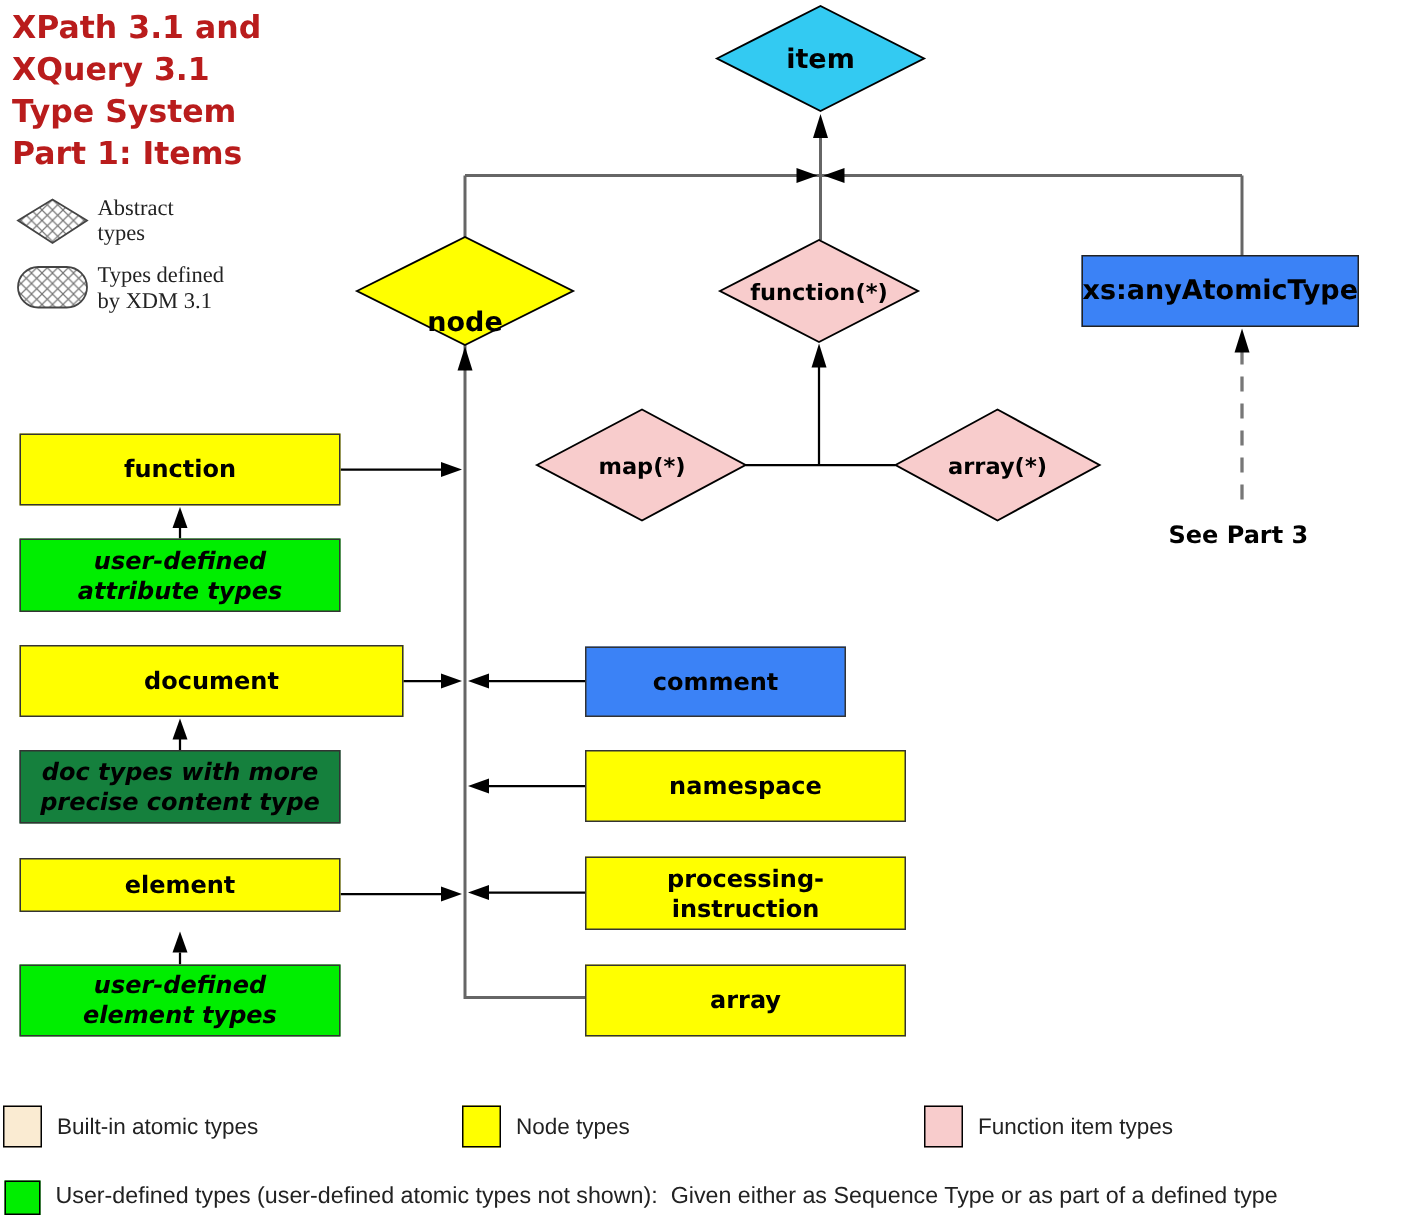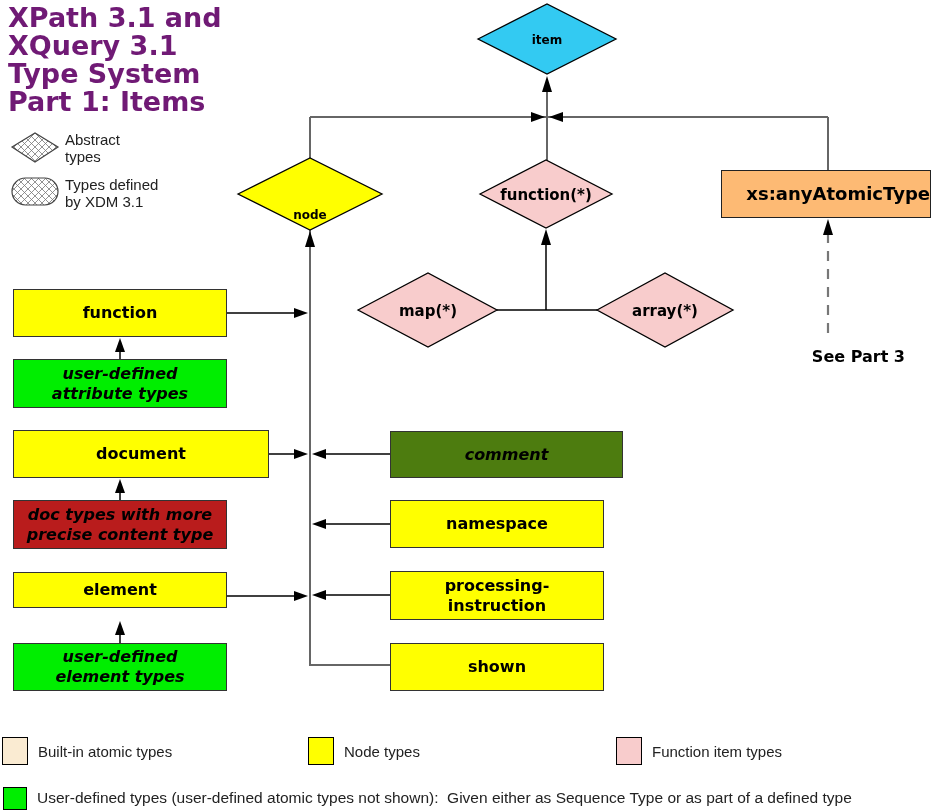--- a/index.html
+++ b/index.html
@@ -1,33 +1,33 @@
 <!DOCTYPE html>
 <html><head>
 <meta charset="utf-8">
 <style>
   html,body{margin:0;padding:0;background:#fff;}
   .canvas{position:relative;width:935px;height:812px;background:#ffffff;overflow:hidden;
           font-family:"Liberation Sans",sans-serif;color:#111;}
   svg.layer{position:absolute;left:0;top:0;z-index:1;}
   .abs{position:absolute;z-index:2;}
   .title{left:8px;top:4px;font-family:"DejaVu Sans",sans-serif;font-weight:bold;
-         font-size:27px;line-height:28px;white-space:pre-line;color:#701a75;}
-  .shape-leg{font-size:15px;line-height:17px;white-space:pre-line;color:#222;}
+         font-size:21px;line-height:28px;white-space:pre-line;color:#b91c1c;}
+  .shape-leg{font-size:15px;line-height:17px;white-space:pre-line;color:#222;font-family:Liberation Serif, serif;}
   .box{position:absolute;z-index:2;box-sizing:border-box;border:1px solid #333;
        display:flex;align-items:center;justify-content:center;text-align:center;
        font-family:"DejaVu Sans",sans-serif;font-weight:bold;font-size:16px;line-height:20px;
        white-space:pre-line;color:#000;}
   .box.atomic{border:1px solid #222;font-size:18px;}
   .box.green{font-style:italic;}
   .dlabel{position:absolute;z-index:2;transform:translate(-50%,-50%);
           font-family:"DejaVu Sans",sans-serif;font-weight:bold;color:#000;white-space:nowrap;}
-  .dlabel.big{font-size:12px;}
+  .dlabel.big{font-size:18px;}
   .dlabel.small{font-size:15px;}
-  .seep3{left:779px;top:347px;width:126px;text-align:right;
+  .seep3{left:779px;top:347px;width:126px;text-align:left;
          font-family:"DejaVu Sans",sans-serif;font-weight:bold;font-size:16px;color:#000;}
   .swatch{position:absolute;z-index:2;box-sizing:border-box;border:1px solid #000;}
   .leg-label{position:absolute;z-index:2;font-size:15px;color:#222;}
   .leg-label.long{font-size:15.5px;white-space:pre-wrap;}
 </style>
 </head>
 <body>
 
 <div class="canvas">
 
@@ -101,60 +101,60 @@
 types</div>
   <div class="abs shape-leg" style="left:65px;top:176px;">Types defined
 by XDM 3.1</div>
 
   <div class="dlabel big" style="left:547px;top:40px;">item</div>
   <div class="dlabel big" style="left:310px;top:195px;margin-top:20px;">node</div>
   <div class="dlabel small" style="left:546px;top:195px;">function(*)</div>
   <div class="dlabel small" style="left:428px;top:311px;">map(*)</div>
   <div class="dlabel small" style="left:665px;top:311px;">array(*)</div>
 
-  <div class="box atomic" style="left: 721px; top: 170px; width: 210px; height: 48px; background: #fdba74; justify-content: flex-end;">
+  <div class="box atomic" style="left: 721px; top: 170px; width: 185px; height: 48px; background: #3b82f6;">
     <span>xs:anyAtomicType</span>
   </div>
 
   <div class="box" style="left: 13px; top: 289px; width: 214px; height: 48px; background: rgb(255, 255, 0);">
     <span>function</span>
   </div>
   <div class="box green" style="left: 13px; top: 359px; width: 214px; height: 49px; background: rgb(0, 238, 0);">
     <span>user-defined
 attribute types</span>
   </div>
 
   <div class="box" style="left: 13px; top: 430px; width: 256px; height: 48px; background: rgb(255, 255, 0);">
     <span>document</span>
   </div>
-  <div class="box green" style="left: 13px; top: 500px; width: 214px; height: 49px; background: #b91c1c;">
+  <div class="box green" style="left: 13px; top: 500px; width: 214px; height: 49px; background: #15803d;">
     <span>doc types with more
 precise content type</span>
   </div>
 
   <div class="box" style="left: 13px; top: 572px; width: 214px; height: 36px; background: rgb(255, 255, 0);">
     <span>element</span>
   </div>
   <div class="box green" style="left: 13px; top: 643px; width: 214px; height: 48px; background: rgb(0, 238, 0);">
     <span>user-defined
 element types</span>
   </div>
 
-  <div class="box" style="left: 390px; top: 431px; width: 233px; height: 47px; background: #4d7c0f; font-style: italic;">
+  <div class="box" style="left: 390px; top: 431px; width: 174px; height: 47px; background: #3b82f6;">
     <span>comment</span>
   </div>
   <div class="box" style="left: 390px; top: 500px; width: 214px; height: 48px; background: rgb(255, 255, 0);">
     <span>namespace</span>
   </div>
   <div class="box" style="left: 390px; top: 571px; width: 214px; height: 49px; background: rgb(255, 255, 0);">
     <span>processing-
 instruction</span>
   </div>
   <div class="box" style="left: 390px; top: 643px; width: 214px; height: 48px; background: rgb(255, 255, 0);">
-    <span>shown</span>
+    <span>array</span>
   </div>
 
   <div class="abs seep3">See Part 3</div>
 
   <div class="swatch" style="left: 2px; top: 737px; width: 26px; height: 28px; background: rgb(250, 235, 210);"></div>
   <div class="leg-label" style="left:38px;top:743px;">Built-in atomic types</div>
 
   <div class="swatch" style="left: 308px; top: 737px; width: 26px; height: 28px; background: rgb(255, 255, 0);"></div>
   <div class="leg-label" style="left:344px;top:743px;">Node types</div>
 

